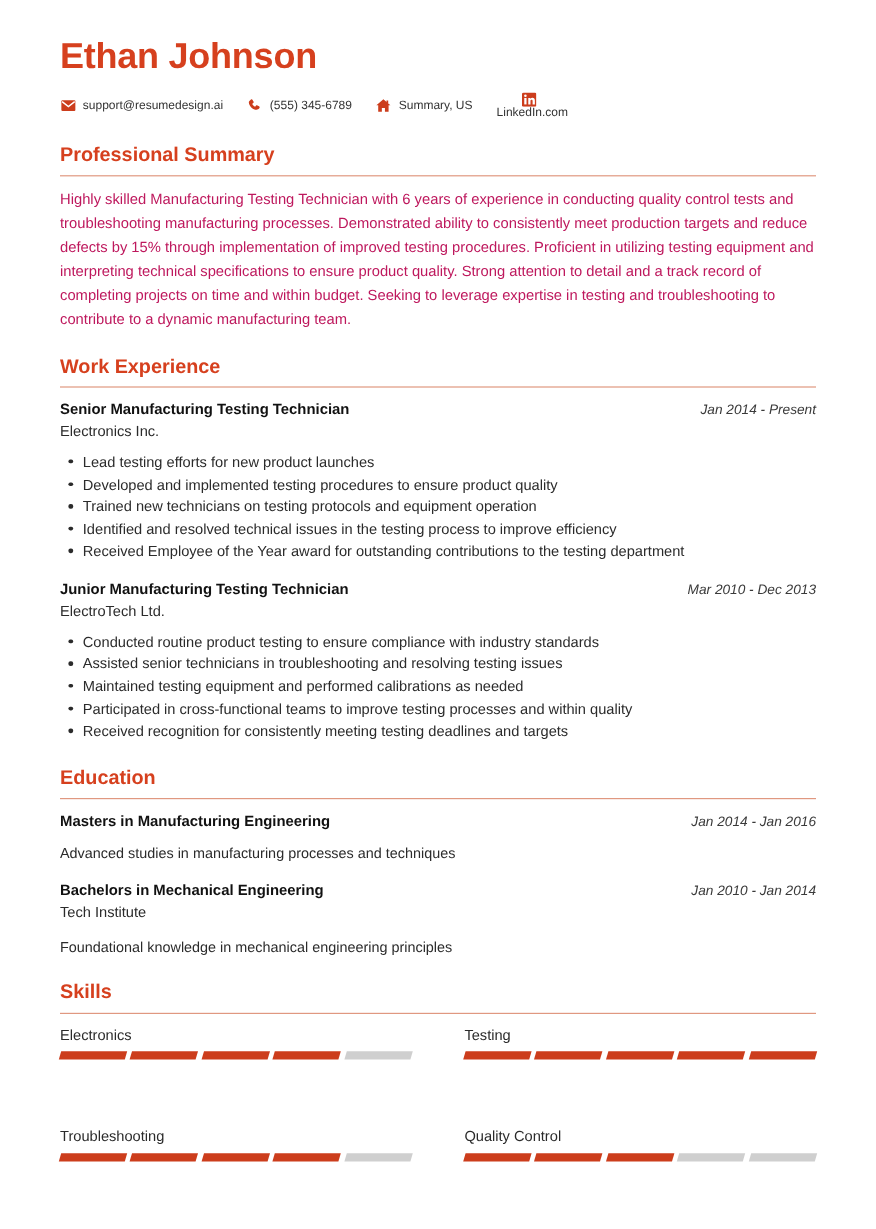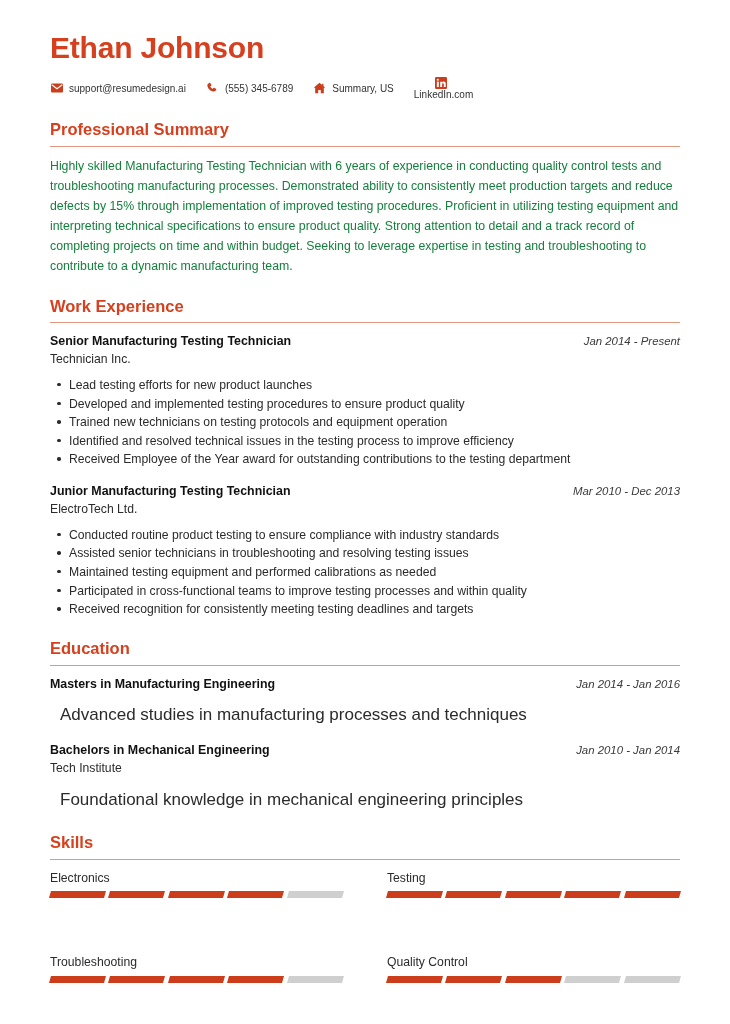--- a/index.html
+++ b/index.html
@@ -84,21 +84,21 @@
     height: 1px;
     background: #E09880;
     width: 100%;
     margin-bottom: 10px;
   }
 
   
   .summary-text {
     font-size: 12.3px;
     line-height: 1.62;
-    color: #15803d;
+    color: #be185d;
     text-align: left;
   }
 
   
   .entry { margin-bottom: 4px; }
   .entry + .entry { margin-top: 14px; }
 
   .entry-head {
     display: flex;
     justify-content: space-between;
@@ -146,25 +146,24 @@
     position: absolute;
     left: 7px;
     top: 7px;
     width: 3.5px;
     height: 3.5px;
     background: #2b2b2b;
     border-radius: 50%;
   }
 
   .entry-desc {
-    font-size: 17px;
+    font-size: 12px;
     line-height: 1.5;
     color: #2b2b2b;
     margin-top: 10px;
-    margin-left: 10px;
   }
 
   
   .skills-grid {
     display: grid;
     grid-template-columns: 1fr 1fr;
     column-gap: 36px;
     row-gap: 0;
     gap: 44px;
   }
@@ -248,21 +247,21 @@
 
   <div class="section">
     <div class="section-title">Work Experience</div>
     <div class="section-rule"></div>
     <div id="experience-list">
         <div class="entry">
           <div class="entry-head">
             <div class="entry-title">Senior Manufacturing Testing Technician</div>
             <div class="entry-date">Jan 2014 - Present</div>
           </div>
-          <div class="entry-org">Technician Inc.</div>
+          <div class="entry-org">Electronics Inc.</div>
           <ul class="bullets">
             <li>Lead testing efforts for new product launches</li>
             <li>Developed and implemented testing procedures to ensure product quality</li>
             <li>Trained new technicians on testing protocols and equipment operation</li>
             <li>Identified and resolved technical issues in the testing process to improve efficiency</li>
             <li>Received Employee of the Year award for outstanding contributions to the testing department</li>
           </ul>
         </div>
         <div class="entry">
           <div class="entry-head">

